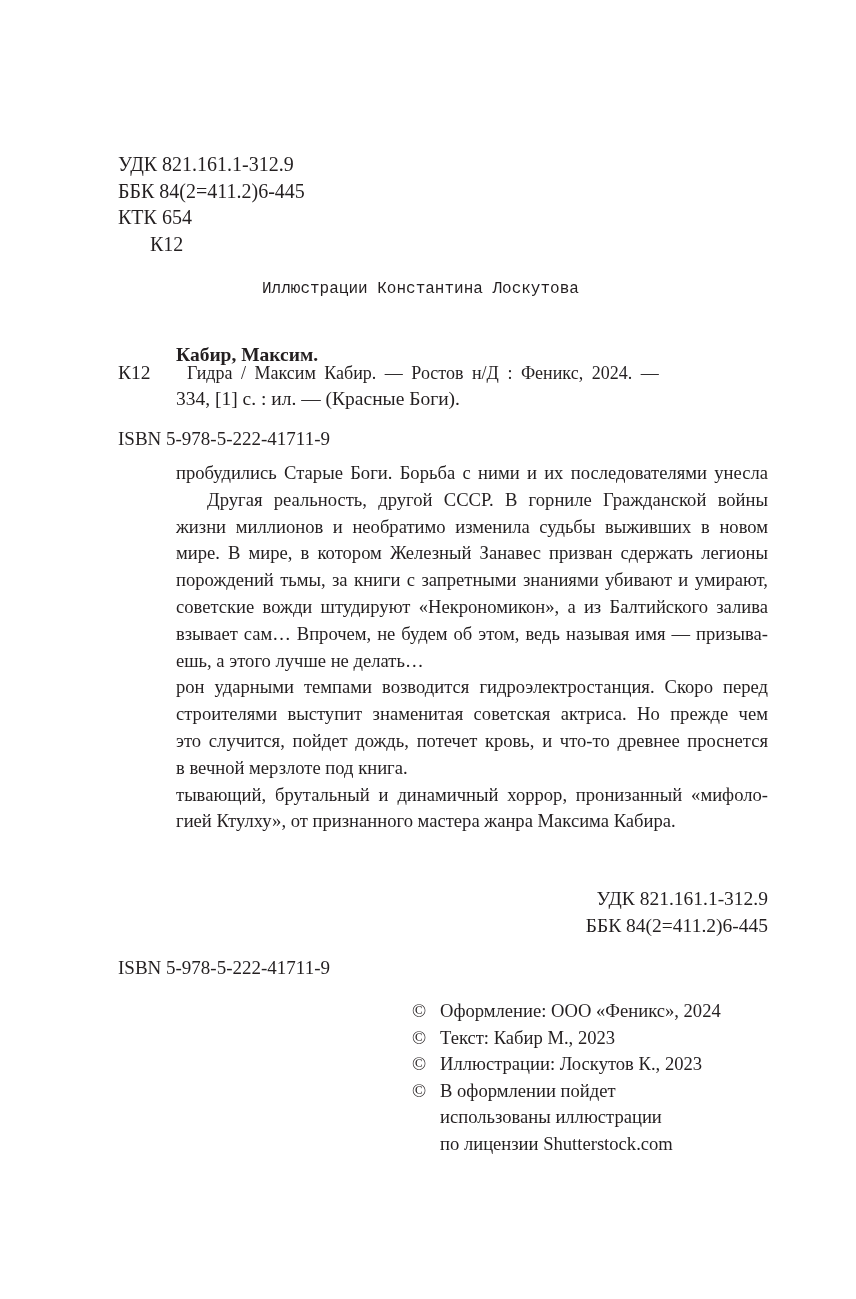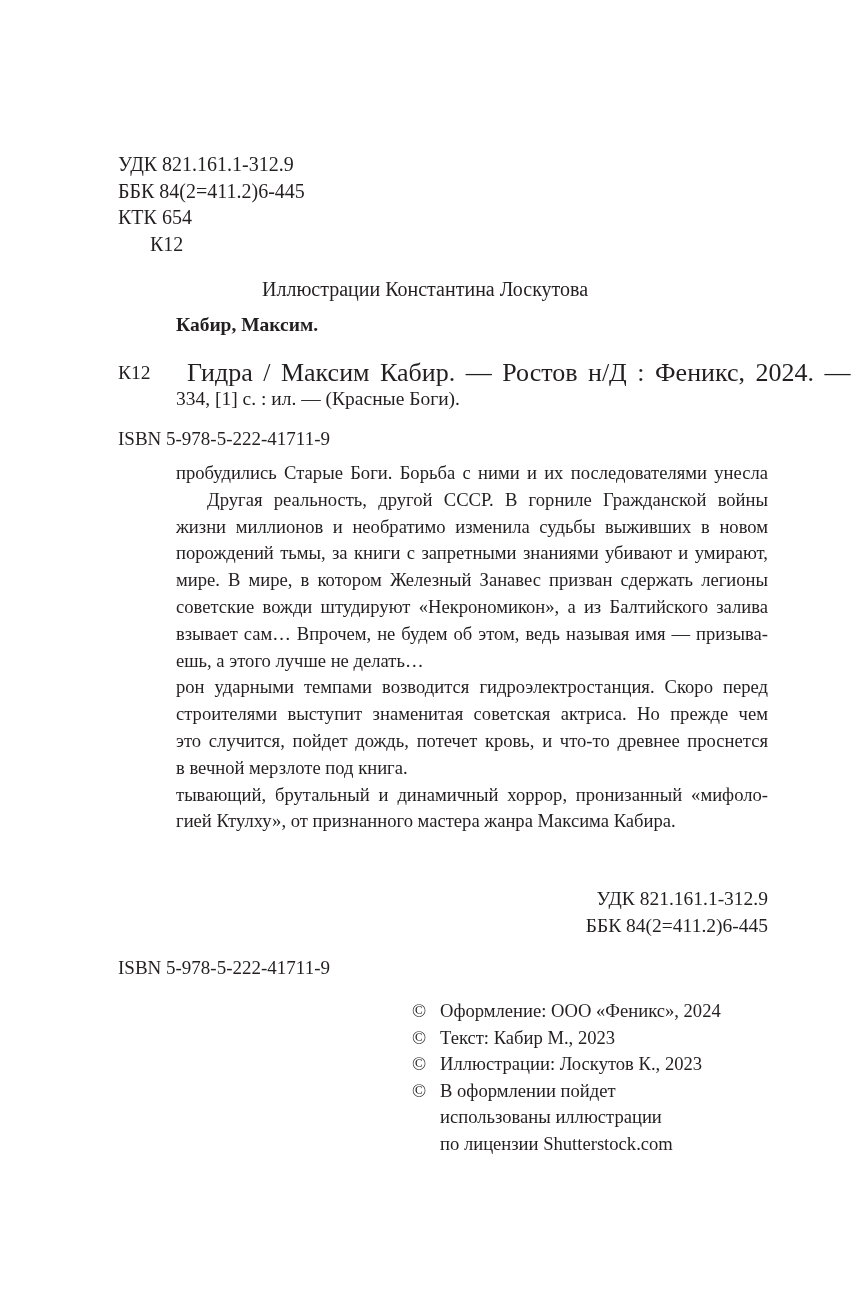--- a/index.html
+++ b/index.html
@@ -15,25 +15,25 @@
       font-family: "Liberation Serif", "DejaVu Serif", serif;
       color: #231f20;
     }
     .abs { position: absolute; white-space: nowrap; }
 
     
     .class-block { left: 118px; top: 151px; }
     .class-block .row { font-size: 20px; line-height: 26.5px; }
     .class-block .author-mark { padding-left: 32px; }
 
-    .illustrator { left: 262px; top: 276px; font-size: 20px; line-height: 26px; }
+    .illustrator { left: 262px; top: 276px; font-size: 16px; line-height: 26px; font-family: Liberation Mono, monospace; }
 
-    .author-name { left: 176px; top: 312px; font-size: 19.5px; font-weight: bold; line-height: 26px; }
+    .author-name { left: 176px; top: 342px; font-size: 19.5px; font-weight: bold; line-height: 26px; }
     .bib-mark { left: 118px; top: 360px; font-size: 19.5px; line-height: 26px; }
-    .bib-line1 { left: 187px; top: 360px; font-size: 26px; line-height: 26px; word-spacing: 4px; text-align: right; }
+    .bib-line1 { left: 187px; top: 360px; font-size: 18px; line-height: 26px; word-spacing: 4px; text-align: right; }
     .bib-line2 { left: 176px; top: 386px; font-size: 19.5px; line-height: 26px; }
 
     .isbn-top { left: 118px; top: 426px; font-size: 19px; line-height: 26px; }
 
     .annotation {
       left: 176px;
       top: 460px;
       width: 592px;
       font-size: 18.6px;
       line-height: 26.8px;
@@ -68,22 +68,22 @@
 <div class="abs bib-line1">Гидра / Максим Кабир. — Ростов н/Д : Феникс, 2024. —</div>
 <div class="abs bib-line2">334, [1] с. : ил. — (Красные Боги).</div>
 
 <div class="abs isbn-top">ISBN 5-978-5-222-41711-9</div>
 
 <div class="abs annotation">
   <div>
     <span class="ln">пробудились Старые Боги. Борьба с ними и их последователями унесла</span>
     <span class="ln indent">Другая реальность, другой СССР. В горниле Гражданской войны</span>
     <span class="ln">жизни миллионов и необратимо изменила судьбы выживших в новом</span>
+    <span class="ln">мире. В мире, в котором Железный Занавес призван сдержать легионы</span>
     <span class="ln">порождений тьмы, за книги с запретными знаниями убивают и умирают,</span>
-    <span class="ln">мире. В мире, в котором Железный Занавес призван сдержать легионы</span>
     <span class="ln">советские вожди штудируют «Некрономикон», а из Балтийского залива</span>
     <span class="ln">взывает сам… Впрочем, не будем об этом, ведь называя имя — призыва-</span>
     <span class="ln last">ешь, а этого лучше не делать…</span>
   </div>
   <div>
     <span class="ln">рон ударными темпами возводится гидроэлектростанция. Скоро перед</span>
     <span class="ln">строителями выступит знаменитая советская актриса. Но прежде чем</span>
     <span class="ln">это случится, пойдет дождь, потечет кровь, и что-то древнее проснется</span>
     <span class="ln last">в вечной мерзлоте под книга.</span>
   </div>

